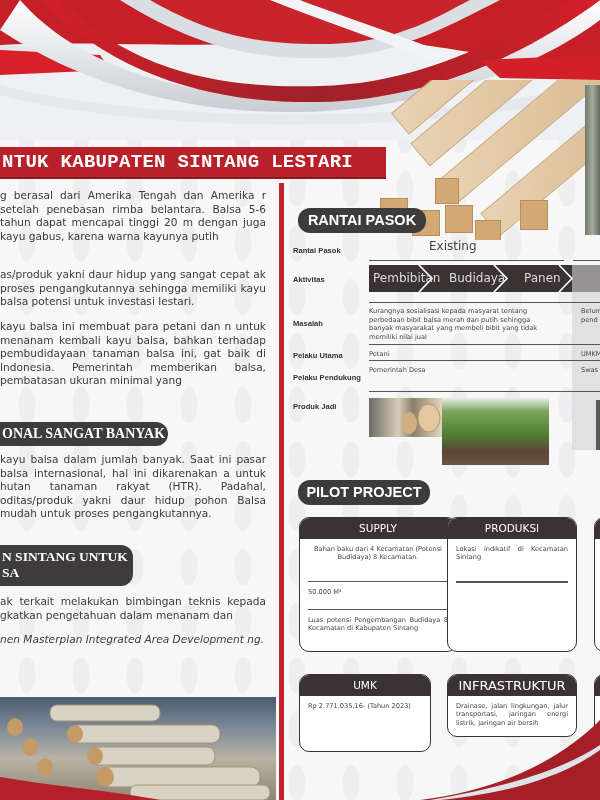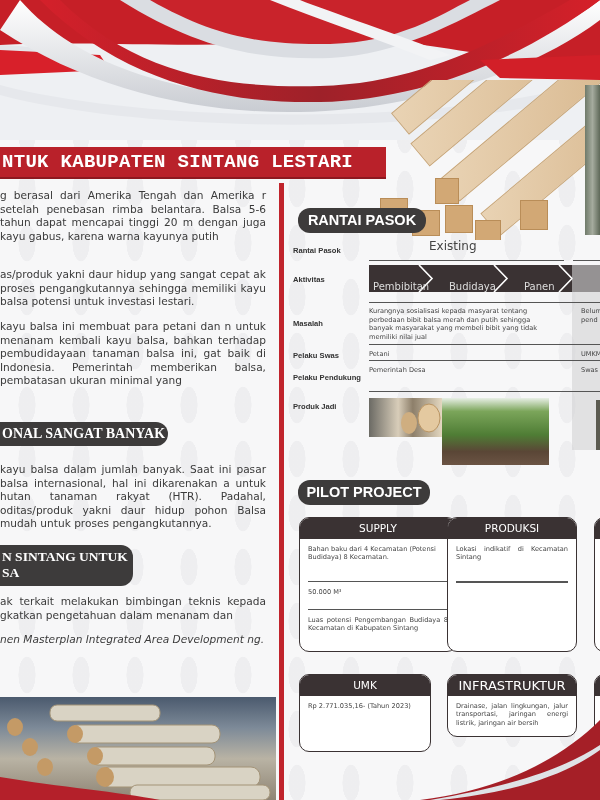--- a/index.html
+++ b/index.html
@@ -23,21 +23,21 @@
 .lp{position:absolute;left:0;width:266px;font-size:10.6px;line-height:13.6px;color:#3a3a3a;text-align:justify;text-align-last:left}
 .pill-dark{position:absolute;background:#3d3b3b;color:#fff;font-weight:bold;font-family:Liberation Serif, serif;border-radius:0 12px 12px 0}
 
 .vbar{position:absolute;left:279px;top:183px;width:5px;height:617px;background:#c0242c}
 
 .section-pill{position:absolute;background:#3d3b3b;color:#fff;font-weight:bold;font-family:"Liberation Sans",sans-serif;border-radius:12px;font-size:14.5px;text-align:center}
 .rlabel{position:absolute;left:293px;font-size:7.6px;color:#333;font-weight:bold;font-family:"Liberation Sans",sans-serif}
 .rtext{position:absolute;font-size:6.6px;line-height:8.6px;color:#444}
 .hline{position:absolute;height:1px;background:#555}
 .chevron-row{position:absolute;left:369px;top:265px;width:231px;height:27px;background:#3a3233}
-.chev-lbl{position:absolute;top:8px;line-height:27px;color:#ddd;font-size:10px}
+.chev-lbl{position:absolute;top:0;line-height:27px;color:#ddd;font-size:12px}
 .greyband{position:absolute;left:572px;top:265px;width:28px;height:185px;background:rgba(210,210,212,0.6)}
 .card{position:absolute;border:1.2px solid #3a3233;border-radius:10px;background:#fff;overflow:hidden}
 .card-head{background:#3a3233;color:#fff;text-align:center;font-size:10.5px;height:21px;line-height:21px}
 .card-body{padding:6px 8px;font-size:6.6px;line-height:8.4px;color:#444;text-align:justify}
 .card-sep{height:1px;background:#555;margin:0 8px}
 .photo{position:absolute;overflow:hidden}
 .bottom-ribbon{position:absolute;left:0;top:0;width:600px;height:800px;pointer-events:none}
 </style>
 </head>
 <body>
@@ -90,21 +90,21 @@
 </div>
 
 <p class="lp" style="top:189px">g berasal dari Amerika Tengah dan Amerika r setelah penebasan rimba belantara. Balsa 5-6 tahun dapat mencapai tinggi 20 m dengan juga kayu gabus, karena warna kayunya putih</p>
 <p class="lp" style="top:268px">as/produk yakni daur hidup yang sangat cepat ak proses pengangkutannya sehingga memiliki kayu balsa potensi untuk investasi lestari.</p>
 <p class="lp" style="top:320px">kayu balsa ini membuat para petani dan n untuk menanam kembali kayu balsa, bahkan terhadap pembudidayaan tanaman balsa ini, gat baik di Indonesia. Pemerintah memberikan balsa, pembatasan ukuran minimal yang</p>
 
 <div class="pill-dark" style="left:0;top:422px;width:168px;height:24px;font-size:14px;line-height:24px;padding-left:2px">
   <span>ONAL SANGAT BANYAK</span>
 </div>
 
-<p class="lp" style="top:463px">kayu balsa dalam jumlah banyak. Saat ini pasar balsa internasional, hal ini dikarenakan a untuk hutan tanaman rakyat (HTR). Padahal, oditas/produk yakni daur hidup pohon Balsa mudah untuk proses pengangkutannya.</p>
+<p class="lp" style="top:453px">kayu balsa dalam jumlah banyak. Saat ini pasar balsa internasional, hal ini dikarenakan a untuk hutan tanaman rakyat (HTR). Padahal, oditas/produk yakni daur hidup pohon Balsa mudah untuk proses pengangkutannya.</p>
 
 <div class="pill-dark" style="left:0;top:545px;width:133px;height:41px;font-size:13.5px;line-height:16px;padding:4px 0 0 2px">
   <div>N SINTANG UNTUK</div>
   <div>SA</div>
 </div>
 
 <p class="lp" style="top:595px">ak terkait melakukan bimbingan teknis kepada gkatkan pengetahuan dalam menanam dan</p>
 <p class="lp" style="top:633px;font-style:italic">nen Masterplan Integrated Area Development ng.</p>
 
 <div class="photo" style="left:0;top:697px;width:276px;height:103px;background:linear-gradient(180deg,#4b5a6e 0%,#7d8a98 30%,#b9b3a4 60%,#8e8474 100%)">
@@ -151,21 +151,21 @@
   <span class="chev-lbl" style="left:155px">Panen</span>
 </div>
 <div class="greyband"></div>
 <div class="hline" style="left:369px;top:302px;width:231px"></div>
 
 <div class="rlabel" style="top:319px">Masalah</div>
 <div class="rtext" style="left:369px;top:307px;width:180px">Kurangnya sosialisasi kepada masyarat tentang perbedaan bibit balsa merah dan putih sehingga banyak masyarakat yang membeli bibit yang tidak memiliki nilai jual</div>
 <div class="rtext" style="left:581px;top:307px;width:19px;overflow:hidden;white-space:pre-wrap">Belum pend</div>
 <div class="hline" style="left:369px;top:344px;width:231px"></div>
 
-<div class="rlabel" style="top:351px">Pelaku Swas</div>
+<div class="rlabel" style="top:351px">Pelaku Utama</div>
 <div class="rtext" style="left:369px;top:350px">Petani</div>
 <div class="rtext" style="left:581px;top:350px;width:19px;overflow:hidden">UMKM</div>
 <div class="hline" style="left:369px;top:360px;width:231px"></div>
 
 <div class="rlabel" style="top:373px">Pelaku Pendukung</div>
 <div class="rtext" style="left:369px;top:366px">Pemerintah Desa</div>
 <div class="rtext" style="left:581px;top:366px;width:19px;overflow:hidden">Swas</div>
 <div class="hline" style="left:369px;top:391px;width:231px"></div>
 
 <div class="rlabel" style="top:402px">Produk Jadi</div>
@@ -177,21 +177,21 @@
 </div>
 <div class="photo" style="left:442px;top:398px;width:107px;height:67px;background:linear-gradient(180deg,#e8efe6 0%,#7ba55a 20%,#4f7d35 55%,#5a4636 80%,#6b5444 100%)"></div>
 <div class="photo" style="left:596px;top:400px;width:4px;height:50px;background:#5b5a50"></div>
 
 <div class="section-pill" style="left:298px;top:480px;width:132px;height:25px;line-height:25px">
   <span>PILOT PROJECT</span>
 </div>
 
 <div class="card" style="left:299px;top:517px;width:158px;height:135px">
   <div class="card-head">SUPPLY</div>
-  <div class="card-body" style="height:42px;text-align:left">Bahan baku dari 4 Kecamatan (Potensi Budidaya) 8 Kecamatan.</div>
+  <div class="card-body" style="height:42px;text-align:center">Bahan baku dari 4 Kecamatan (Potensi Budidaya) 8 Kecamatan.</div>
   <div class="card-sep"></div>
   <div class="card-body" style="height:27px">50.000 M³</div>
   <div class="card-sep"></div>
   <div class="card-body">Luas potensi Pengembangan Budidaya 8 Kecamatan di Kabupaten Sintang</div>
 </div>
 
 <div class="card" style="left:447px;top:517px;width:130px;height:135px">
   <div class="card-head">PRODUKSI</div>
   <div class="card-body" style="height:42px">Lokasi indikatif di Kecamatan Sintang</div>
   <div class="card-sep"></div>

